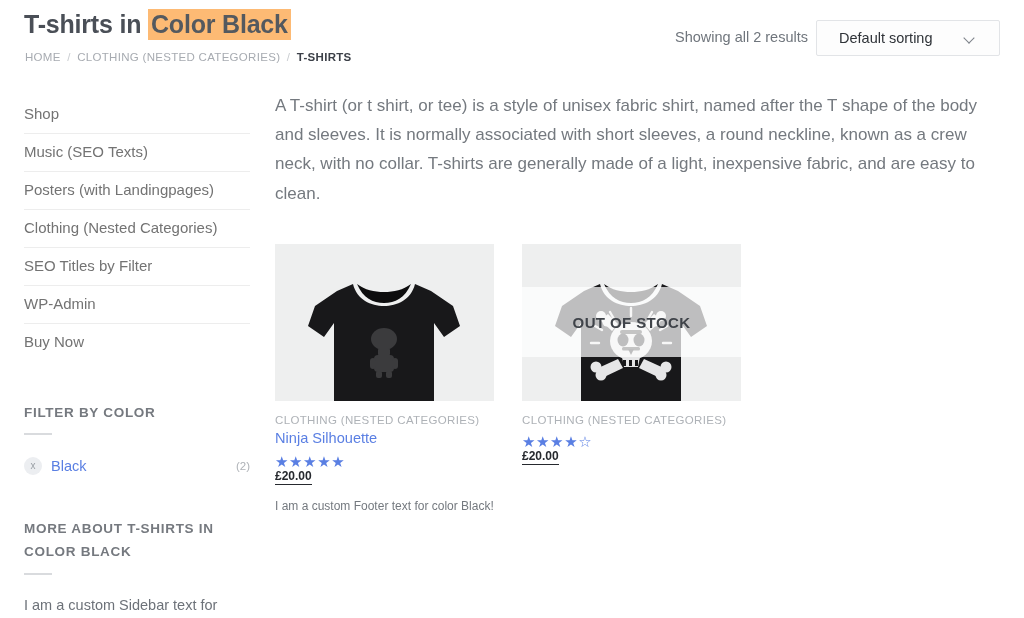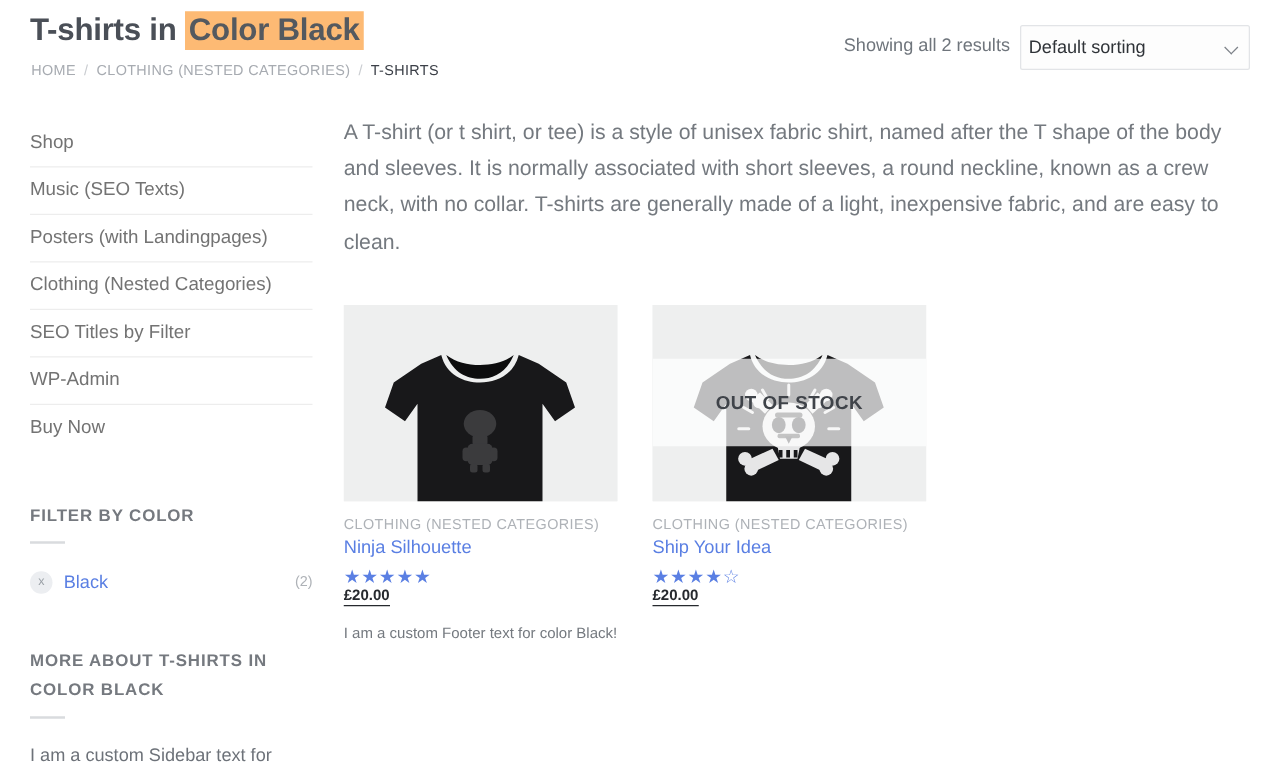--- a/index.html
+++ b/index.html
@@ -50,21 +50,21 @@
     letter-spacing: 0.3px;
     color: #a7abb1;
     white-space: nowrap;
   }
   .breadcrumb .crumb-sep {
     color: #c9ccd0;
     padding: 0 3px;
   }
   .breadcrumb .crumb-current {
     color: #3c4048;
-    font-weight: normal;
+    font-weight: bold;
     text-align: right;
   }
   .result-count {
     position: absolute;
     right: 216px;
     top: 29px;
     font-size: 14.5px;
     color: #6f757c;
     white-space: nowrap;
     margin-left: 40px;
@@ -74,21 +74,21 @@
     right: 24px;
     top: 20px;
     width: 184px;
     height: 36px;
     box-sizing: border-box;
     border: 1px solid #e2e4e7;
     background: #fdfdfd;
     border-radius: 2px;
     display: flex;
     align-items: center;
-    padding: 0 6px;
+    padding: 0 22px;
   }
   .sort-select .sort-label {
     font-size: 14.5px;
     color: #2f3338;
     flex: 1;
     white-space: nowrap;
   }
   .chev {
     width: 11px;
     height: 11px;
@@ -416,21 +416,20 @@
               <rect x="113" y="116" width="3" height="6"></rect>
             </g>
             <g fill="#18181a" opacity="0.9">
               <rect x="98" y="86" width="22" height="4" rx="2"></rect>
               <rect x="100" y="103" width="18" height="3.5" rx="1.5"></rect>
             </g>
           </svg>
           <div class="stock-banner">OUT OF STOCK</div>
         </div>
         <div class="product-cat">CLOTHING (NESTED CATEGORIES)</div>
-        <a class="product-name">Ship Your Idea</a>
         <div class="stars">
           <span>★★★★<span class="star-empty">☆</span></span>
         </div>
         <div class="product-price">
           <span class="amount">£20.00</span>
         </div>
       </div>
 
     </div>
 

